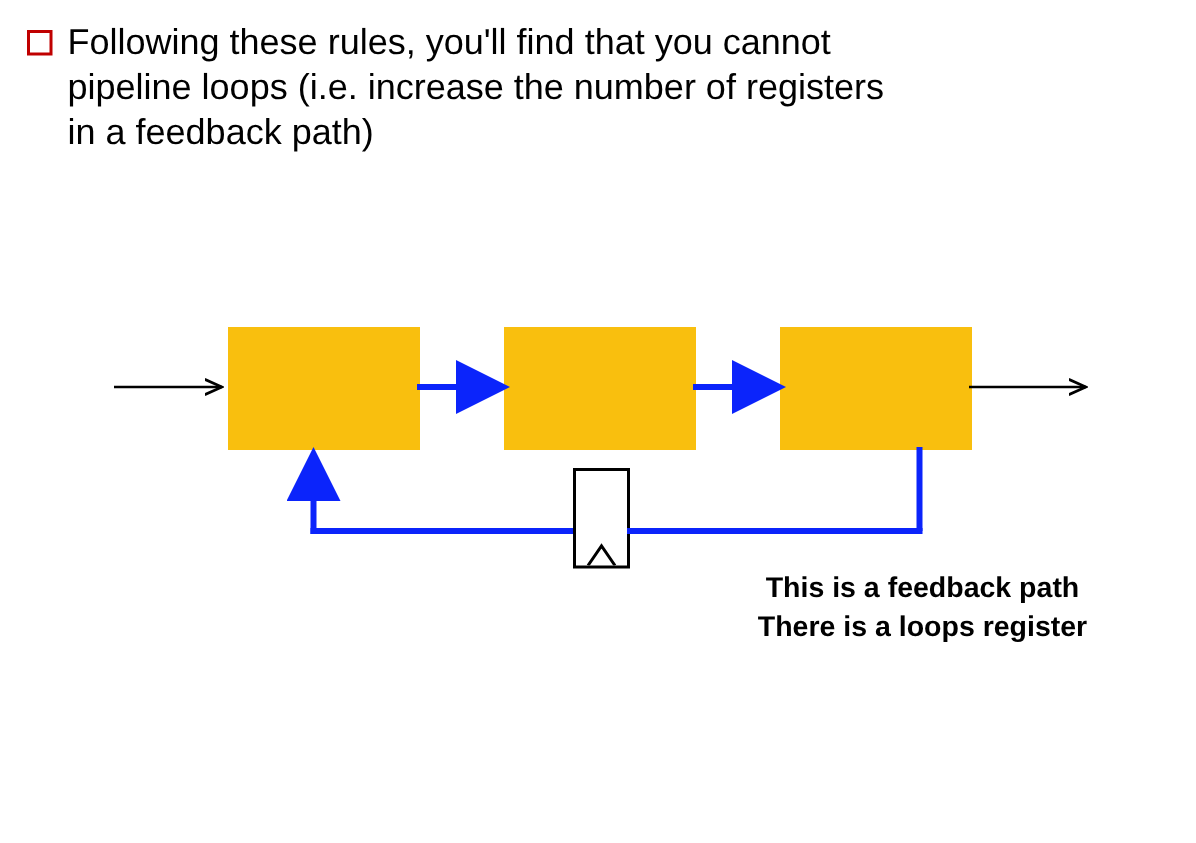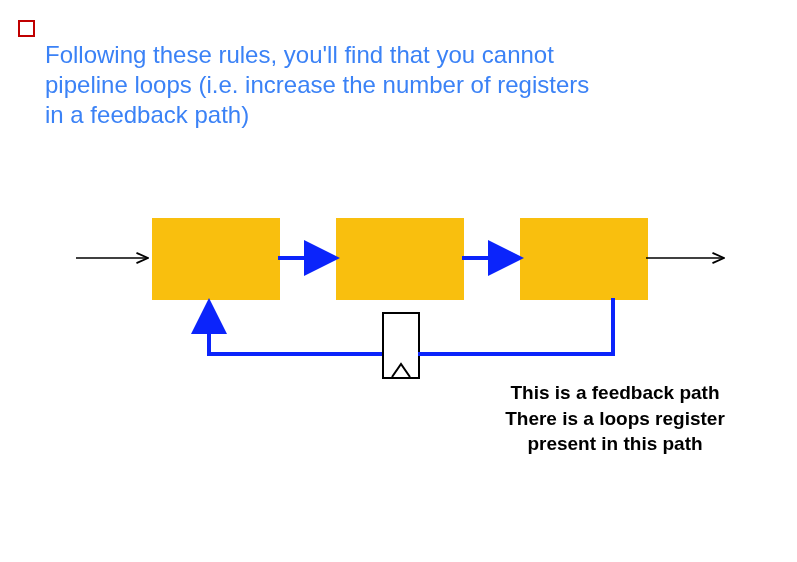--- a/index.html
+++ b/index.html
@@ -25,25 +25,24 @@
     gap: 10px;
   }
   .bullet-box {
     width: 13px;
     height: 13px;
     border: 2px solid #c00000;
     margin-top: 6px;
     flex: 0 0 auto;
   }
   .bullet-text {
-    color: #3b82f6;
+    color: #000000;
     font-size: 24px;
     line-height: 1.25;
     max-width: 560px;
-    margin-top: 26px;
   }
   
   .diagram {
     position: absolute;
     left: 0;
     top: 0;
     width: 797px;
     height: 562px;
   }
   .blk {
@@ -131,17 +130,16 @@
       <line x1="615" y1="354" x2="418" y2="354" stroke="#0b24fb" stroke-width="4"></line>
 
       <line x1="382" y1="354" x2="207" y2="354" stroke="#0b24fb" stroke-width="4"></line>
 
       <line x1="209" y1="356" x2="209" y2="304" stroke="#0b24fb" stroke-width="4" marker-end="url(#ah-blue)"></line>
     </svg>
 
     <div class="annot">
       <div>This is a feedback path</div>
       <div>There is a loops register</div>
-      <div>present in this path</div>
     </div>
 
   </div>
 </div>
 
 </body></html>

